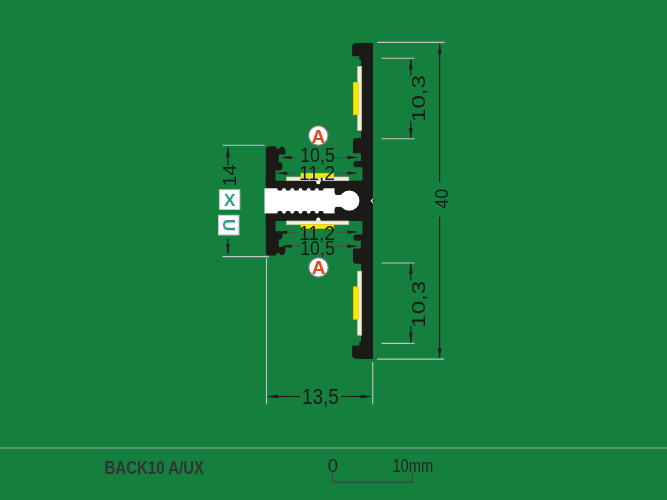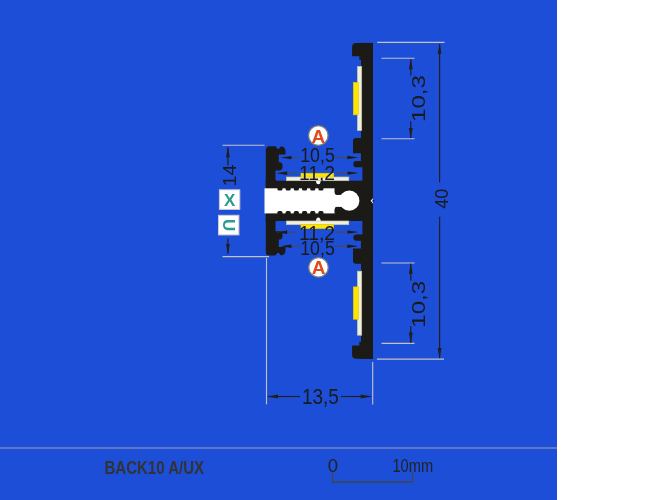--- a/index.html
+++ b/index.html
@@ -1,16 +1,16 @@
 <!DOCTYPE html>
 <html><head>
 <meta charset="utf-8">
 <style>
   html,body{margin:0;padding:0;background:#fff;}
-  #page{width:557px;height:500px;position:relative;background:#1d4ed8;overflow:hidden;}
+  #page{width:667px;height:500px;position:relative;background:#15803d;overflow:hidden;}
   svg{position:absolute;left:0;top:0;}
   text{font-family:"Liberation Sans", sans-serif;}
 </style>
 </head>
 <body>
 <div id="page">
 <svg width="667" height="500" viewBox="0 0 667 500">
 
   <g stroke="#c2c2c6" stroke-width="1.1" fill="none">
 

